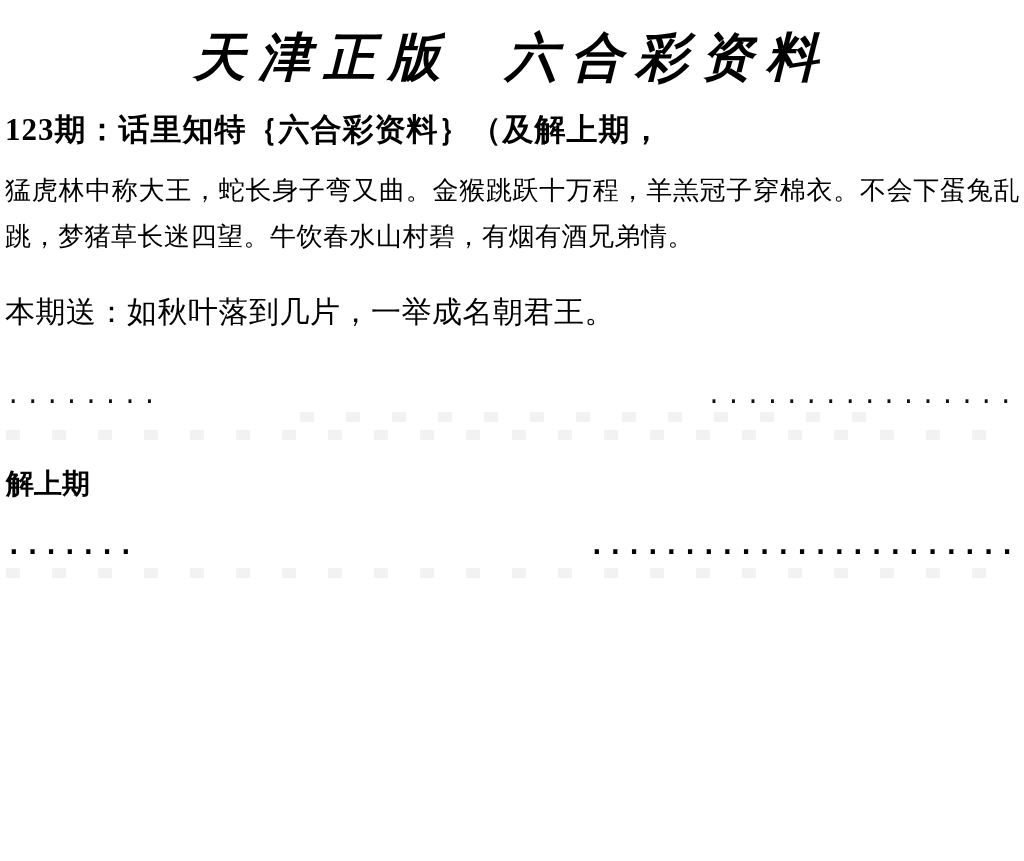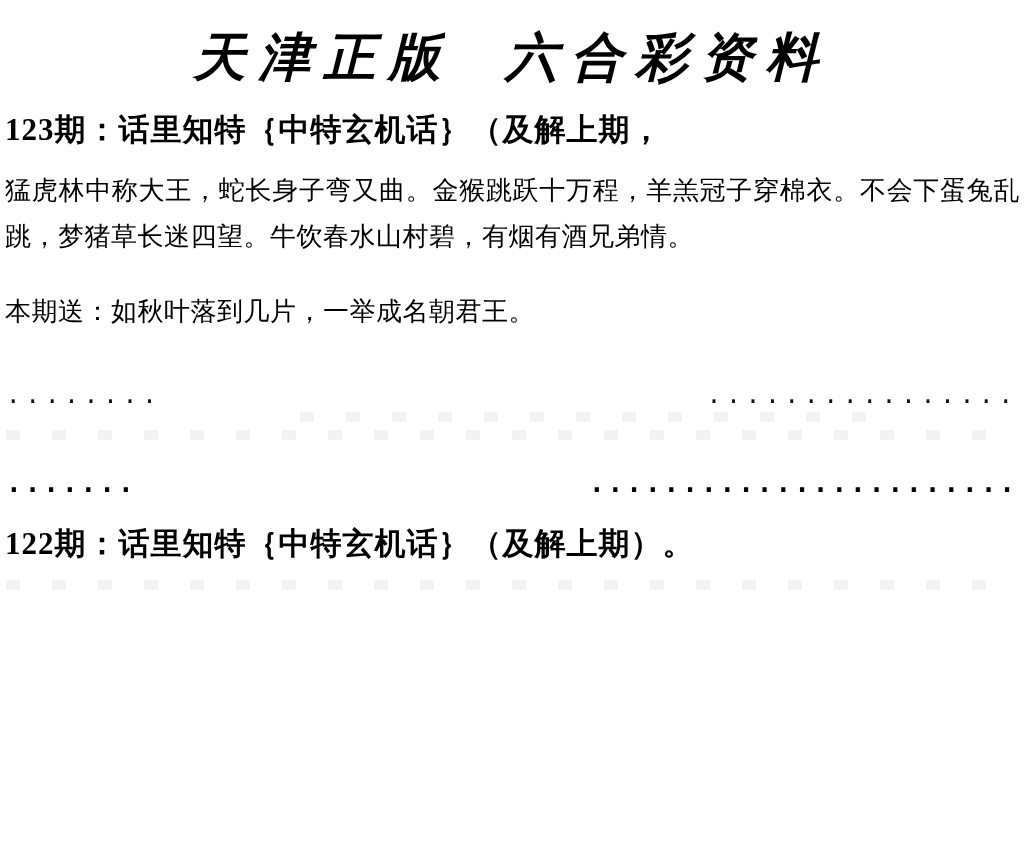--- a/index.html
+++ b/index.html
@@ -36,21 +36,21 @@
   .riddle {
     margin: 16px 4px 0 5px;
     font-size: 26px;
     line-height: 46px;
     text-align: justify;
     text-justify: inter-character;
     letter-spacing: 0.5px;
   }
   .gift {
     margin: 30px 4px 0 5px;
-    font-size: 26px;
+    font-size: 30px;
     line-height: 44px;
     letter-spacing: 0.5px;
   }
   .dotted-row {
     display: flex;
     justify-content: space-between;
     align-items: flex-end;
     margin: 0 6px 0 6px;
     height: 26px;
   }
@@ -93,37 +93,37 @@
   .remnant-3 { margin-top: 14px; }
 </style>
 </head>
 <body>
 
 <div class="page">
 
   <h1 class="title">天津正版  六合彩资料</h1>
 
   <section>
-    <h2 class="issue-heading">123期：话里知特｛中特玄机话｝（及解上期，</h2>
+    <h2 class="issue-heading">123期：话里知特｛六合彩资料｝（及解上期，</h2>
     <p class="riddle">猛虎林中称大王，蛇长身子弯又曲。金猴跳跃十万程，羊羔冠子穿棉衣。不会下蛋兔乱跳，梦猪草长迷四望。牛饮春水山村碧，有烟有酒兄弟情。</p>
     <p class="gift">本期送：如秋叶落到几片，一举成名朝君王。</p>
 
     <div class="dotted-row sep-1">
       <span class="dots">........</span>
       <span class="dots">................</span>
     </div>
 
     <div class="remnant remnant-1"></div>
     <div class="remnant remnant-2"></div>
 
+    <div class="solution-label">解上期</div>
 
     <div class="dotted-row sep-2">
       <span class="dots heavy">.......</span>
       <span class="dots heavy">.......................</span>
     </div>
   </section>
 
   <section>
-    <h2 class="issue-heading" style="margin-top:30px">122期：话里知特｛中特玄机话｝（及解上期）。</h2>
     <div class="remnant remnant-3"></div>
   </section>
 
 </div>
 
 </body></html>

